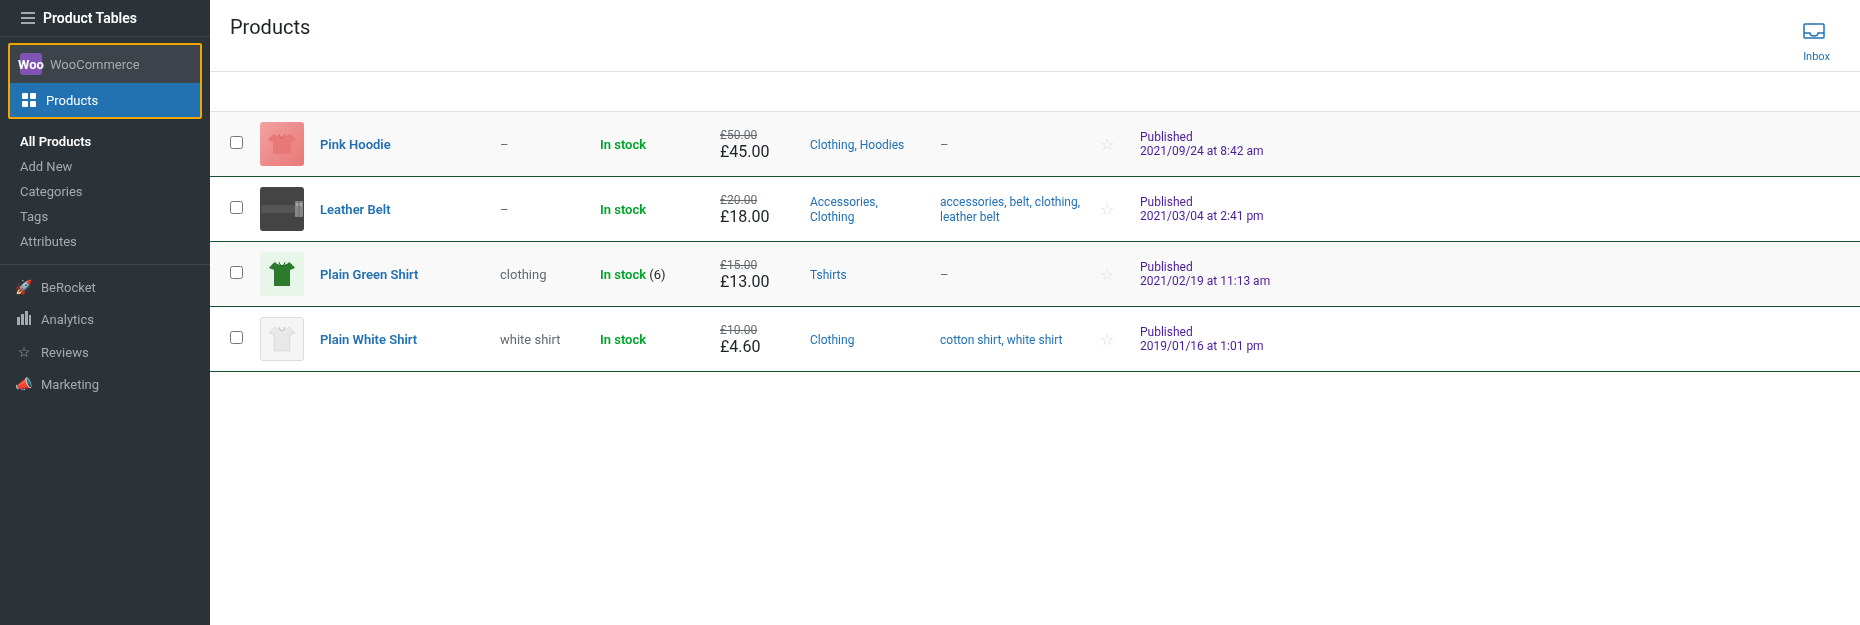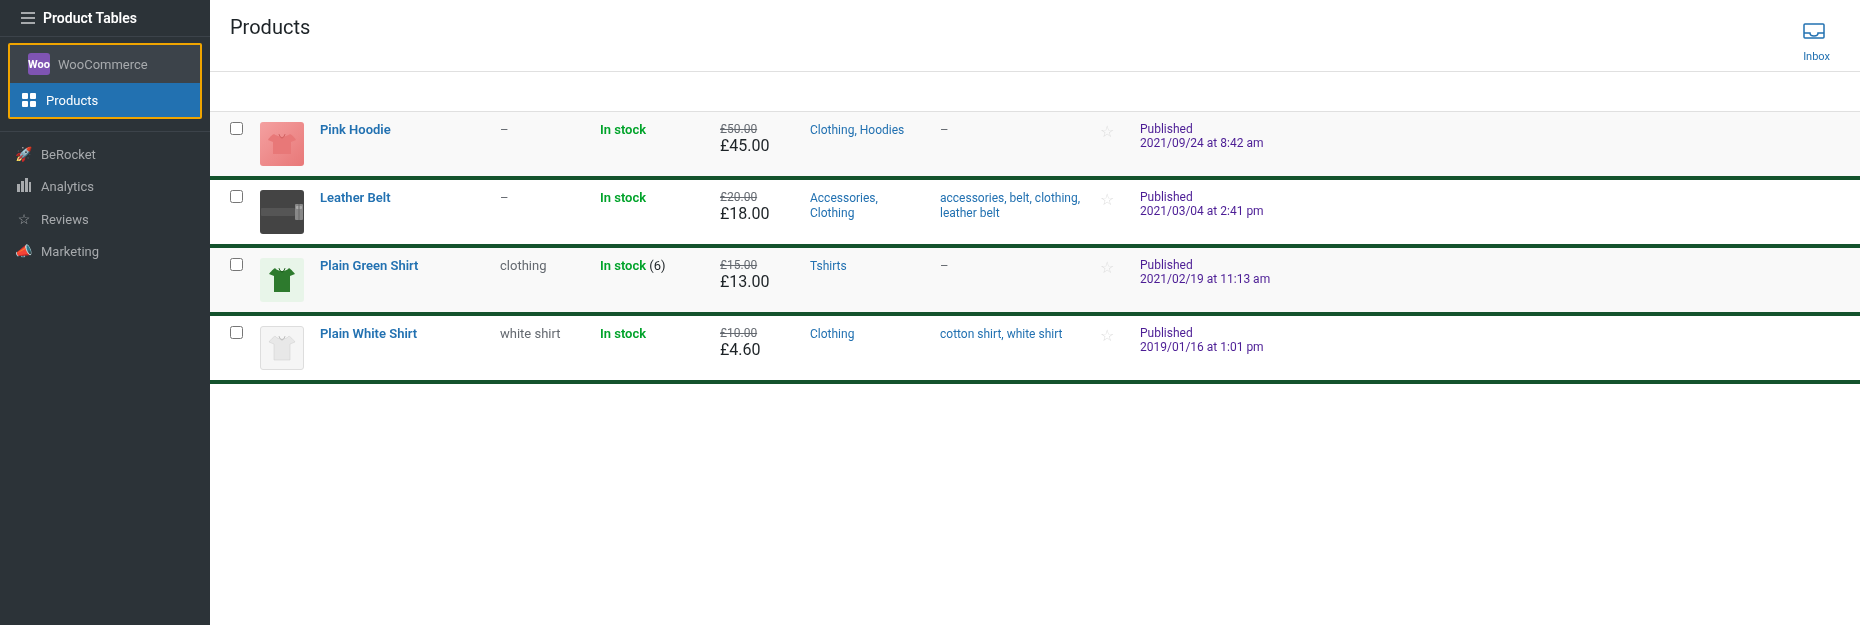--- a/index.html
+++ b/index.html
@@ -42,21 +42,21 @@
       background: #3c434a;
       color: #a7aaad;
       cursor: pointer;
       font-size: 13px;
     }
     .woo-logo {
       width: 22px; height: 22px;
       background: #7f54b3;
       border-radius: 3px;
       display: flex; align-items: center; justify-content: center;
-      color: #fff; font-size: 11px; font-weight: 700; margin-left: 8px;
+      color: #fff; font-size: 13px; font-weight: 700;
     }
     .products-item {
       display: flex; align-items: center; gap: 8px;
       padding: 8px 10px;
       background: #2271b1;
       color: #fff;
       cursor: pointer;
       font-size: 13px;
     }
     .products-icon {
@@ -128,21 +128,22 @@
 
     
     .toolbar {
       padding: 8px 20px;
       background: #fff;
       border-bottom: 1px solid #e0e0e0;
       min-height: 40px;
     }
     .table-row {
       display: flex;
-      border-bottom: 4px solid #14532d;
+      align-items: center;
+      border-bottom: 1px solid #14532d;
       padding: 10px 20px;
       background: #fff;
     }
     .table-row:nth-child(odd) { background: #f9f9f9; }
     .table-row:nth-child(even) { background: #fff; }
 
     .col-checkbox { width: 30px; flex-shrink: 0; }
     .col-image { width: 60px; flex-shrink: 0; }
     .col-name { width: 180px; flex-shrink: 0; }
     .col-sku { width: 100px; flex-shrink: 0; color: #646970; }
@@ -236,20 +237,27 @@
           <rect x="1" y="1" width="6" height="6" rx="1"></rect>
           <rect x="9" y="1" width="6" height="6" rx="1"></rect>
           <rect x="1" y="9" width="6" height="6" rx="1"></rect>
           <rect x="9" y="9" width="6" height="6" rx="1"></rect>
         </svg>
       </div>
       <span>Products</span>
     </div>
   </div>
 
+  <div class="sidebar-submenu">
+    <div class="submenu-item active">All Products</div>
+    <div class="submenu-item">Add New</div>
+    <div class="submenu-item">Categories</div>
+    <div class="submenu-item">Tags</div>
+    <div class="submenu-item">Attributes</div>
+  </div>
 
   <div class="sidebar-divider"></div>
 
   <div class="sidebar-nav-item">
     <span class="nav-icon">🚀</span>
     <span>BeRocket</span>
   </div>
   <div class="sidebar-nav-item">
     <span class="nav-icon">
       <svg width="14" height="14" viewBox="0 0 14 14" fill="#a7aaad">

